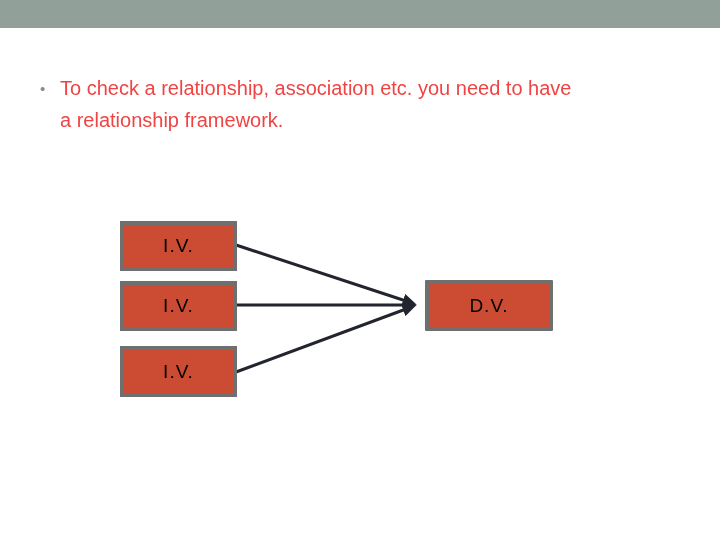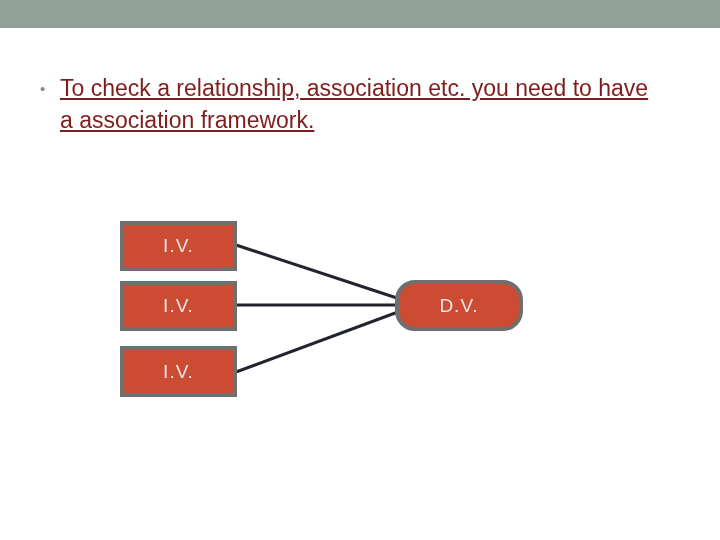--- a/index.html
+++ b/index.html
@@ -32,25 +32,24 @@
     align-items: flex-start;
   }
   .bullet-glyph {
     flex: 0 0 20px;
     font-size: 15px;
     line-height: 33px;
     color: #8a8a8a;
   }
   .bullet-text {
     flex: 1;
-    font-size: 23px;
+    font-size: 20px;
     line-height: 32px;
-    color: #7f1d1d;
+    color: #ef4444;
     letter-spacing: 0px;
-    text-decoration: underline;
   }
   .bullet-text .line {
     display: block;
     white-space: nowrap;
   }
   .connector-layer {
     position: absolute;
     left: 0;
     top: 0;
     width: 720px;
@@ -58,48 +57,48 @@
     pointer-events: none;
   }
   .box {
     position: absolute;
     box-sizing: border-box;
     background: #CB4B33;
     border: 4px solid #6F6F6F;
     display: flex;
     align-items: center;
     justify-content: center;
-    color: #e5e5e5;
+    color: #000000;
     font-size: 19px;
     letter-spacing: 1px;
   }
   .iv { left: 120px; width: 117px; }
   .iv1 { top: 221px; height: 50px; }
   .iv2 { top: 281px; height: 50px; }
   .iv3 { top: 346px; height: 51px; }
   .dv {
-    left: 395px;
+    left: 425px;
     top: 280px;
     width: 128px;
     height: 51px;
-    border-radius: 20px;
+    border-radius: 1px;
   }
 </style>
 </head>
 <body>
 
 <div class="slide">
 
   <div class="topbar"></div>
 
   <div class="bullet-row">
     <span class="bullet-glyph">•</span>
     <div class="bullet-text">
       <span class="line">To check a relationship, association etc. you need to have</span>
-      <span class="line">a association framework.</span>
+      <span class="line">a relationship framework.</span>
     </div>
   </div>
 
   <svg class="connector-layer" viewBox="0 0 720 540" xmlns="http://www.w3.org/2000/svg" aria-hidden="true">
     <defs>
       <marker id="arrowhead" markerUnits="userSpaceOnUse" markerWidth="15" markerHeight="13" refX="3" refY="6.5" orient="auto">
         <polygon points="0,0 14,6.5 0,13" fill="#22252E"></polygon>
       </marker>
     </defs>
     <line x1="236" y1="245" x2="406" y2="301" stroke="#22252E" stroke-width="3" marker-end="url(#arrowhead)"></line>

